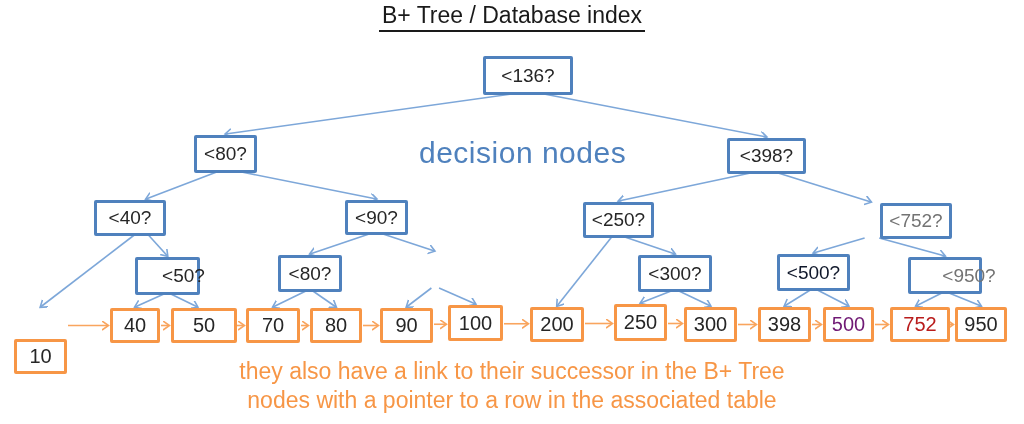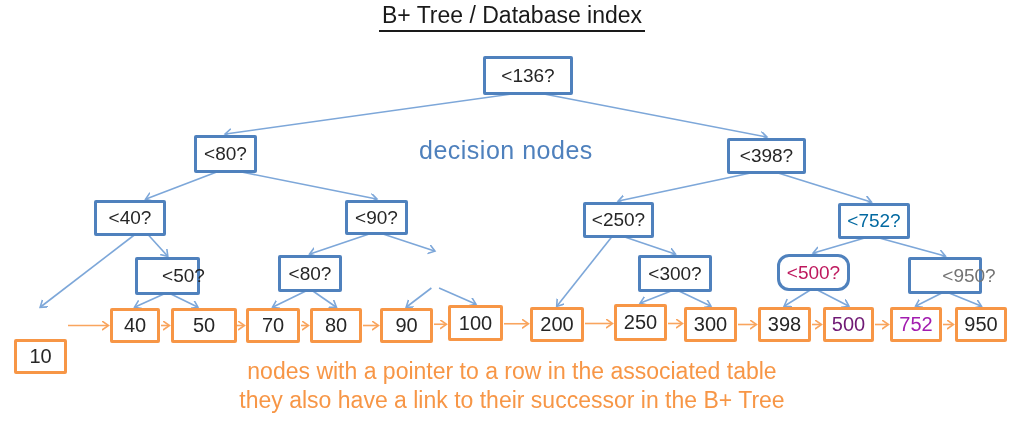--- a/index.html
+++ b/index.html
@@ -7,21 +7,21 @@
     position:relative;width:1024px;height:424px;background:#ffffff;
     font-family:"Liberation Sans",sans-serif;overflow:hidden;
   }
   #edge-layer{position:absolute;left:0;top:0;z-index:0;pointer-events:none;}
   .page-title{
     position:absolute;top:2px;left:0;width:100%;text-align:center;
     font-size:23px;color:#1a1a1a;z-index:2;
   }
   .page-title span{display:inline-block;border-bottom:2px solid #1a1a1a;padding:0 3px 1px 3px;}
   .decision-label{
-    position:absolute;left:419px;top:136px;font-size:25px;color:#4f81bd;z-index:2;
+    position:absolute;left:419px;top:136px;font-size:30px;color:#4f81bd;z-index:2;
     letter-spacing:0.5px;
   }
   .dnode,.lnode{
     position:absolute;background:#ffffff;box-sizing:border-box;z-index:1;
     display:flex;align-items:center;justify-content:center;
     color:#262626;border-radius:2px;
   }
   .dnode{border:3px solid #4f81bd;font-size:19px;text-align:center;}
   .lnode{border:3px solid #f79646;font-size:20px;}
   .footer{
@@ -89,40 +89,40 @@
   </div>
 
   <div class="decision-label" style="color: rgb(79, 129, 189);">decision nodes</div>
 
   <div class="dnode" style="left: 483px; top: 56px; width: 90px; height: 39px; border-color: rgb(79, 129, 189); color: rgb(38, 38, 38);">&lt;136?</div>
   <div class="dnode" style="left: 194px; top: 135px; width: 63px; height: 38px; border-color: rgb(79, 129, 189); color: rgb(38, 38, 38);">&lt;80?</div>
   <div class="dnode" style="left: 727px; top: 138px; width: 79px; height: 36px; border-color: rgb(79, 129, 189); color: rgb(38, 38, 38);">&lt;398?</div>
   <div class="dnode" style="left: 94px; top: 200px; width: 72px; height: 36px; border-color: rgb(79, 129, 189); color: rgb(38, 38, 38);">&lt;40?</div>
   <div class="dnode" style="left: 345px; top: 200px; width: 63px; height: 35px; border-color: rgb(79, 129, 189); color: rgb(38, 38, 38);">&lt;90?</div>
   <div class="dnode" style="left: 583px; top: 202px; width: 71px; height: 36px; border-color: rgb(79, 129, 189); color: rgb(38, 38, 38);">&lt;250?</div>
-  <div class="dnode" style="left: 838px; top: 203px; width: 72px; height: 36px; border-color: rgb(79, 129, 189); color: #0369a1;">&lt;752?</div>
+  <div class="dnode" style="left: 880px; top: 203px; width: 72px; height: 36px; border-color: rgb(79, 129, 189); color: #737373;">&lt;752?</div>
   <div class="dnode" style="left: 135px; top: 257px; width: 65px; height: 38px; border-color: rgb(79, 129, 189); color: rgb(38, 38, 38); padding-left: 32px;">&lt;50?</div>
   <div class="dnode" style="left: 278px; top: 255px; width: 64px; height: 37px; border-color: rgb(79, 129, 189); color: rgb(38, 38, 38);">&lt;80?</div>
   <div class="dnode" style="left: 638px; top: 255px; width: 74px; height: 37px; border-color: rgb(79, 129, 189); color: rgb(38, 38, 38);">&lt;300?</div>
-  <div class="dnode" style="left: 777px; top: 254px; width: 73px; height: 37px; border-color: rgb(79, 129, 189); color: #be185d; border-radius: 12px;">&lt;500?</div>
+  <div class="dnode" style="left: 777px; top: 254px; width: 73px; height: 37px; border-color: rgb(79, 129, 189); color: #0f172a;">&lt;500?</div>
   <div class="dnode" style="left: 908px; top: 257px; width: 74px; height: 37px; border-color: rgb(79, 129, 189); color: #737373; padding-left: 48px;">&lt;950?</div>
 
   <div class="lnode" style="left: 14px; top: 308px; width: 53px; height: 35px; border-color: rgb(247, 150, 70); color: rgb(38, 38, 38); margin-top: 31px;">10</div>
   <div class="lnode" style="left: 110px; top: 308px; width: 50px; height: 35px; border-color: rgb(247, 150, 70); color: rgb(38, 38, 38);">40</div>
   <div class="lnode" style="left: 171px; top: 308px; width: 66px; height: 35px; border-color: rgb(247, 150, 70); color: rgb(38, 38, 38);">50</div>
   <div class="lnode" style="left: 246px; top: 308px; width: 54px; height: 35px; border-color: rgb(247, 150, 70); color: rgb(38, 38, 38);">70</div>
   <div class="lnode" style="left: 310px; top: 308px; width: 52px; height: 35px; border-color: rgb(247, 150, 70); color: rgb(38, 38, 38);">80</div>
   <div class="lnode" style="left: 380px; top: 308px; width: 53px; height: 35px; border-color: rgb(247, 150, 70); color: rgb(38, 38, 38);">90</div>
   <div class="lnode" style="left: 448px; top: 305px; width: 55px; height: 36px; border-color: rgb(247, 150, 70); color: rgb(38, 38, 38);">100</div>
   <div class="lnode" style="left: 530px; top: 307px; width: 54px; height: 35px; border-color: rgb(247, 150, 70); color: rgb(38, 38, 38);">200</div>
   <div class="lnode" style="left: 614px; top: 304px; width: 53px; height: 37px; border-color: rgb(247, 150, 70); color: rgb(38, 38, 38);">250</div>
   <div class="lnode" style="left: 684px; top: 307px; width: 53px; height: 35px; border-color: rgb(247, 150, 70); color: rgb(38, 38, 38);">300</div>
   <div class="lnode" style="left: 758px; top: 307px; width: 53px; height: 35px; border-color: rgb(247, 150, 70); color: rgb(38, 38, 38);">398</div>
   <div class="lnode" style="left: 823px; top: 307px; width: 51px; height: 35px; border-color: rgb(247, 150, 70); color: #701a75;">500</div>
-  <div class="lnode" style="left: 890px; top: 307px; width: 52px; height: 35px; border-color: rgb(247, 150, 70); color: #a21caf;">752</div>
+  <div class="lnode" style="left: 890px; top: 307px; width: 60px; height: 35px; border-color: rgb(247, 150, 70); color: #b91c1c;">752</div>
   <div class="lnode" style="left: 955px; top: 307px; width: 52px; height: 35px; border-color: rgb(247, 150, 70); color: rgb(38, 38, 38);">950</div>
 
   <div class="footer" style="color: rgb(247, 150, 70);">
+    <div>they also have a link to their successor in the B+ Tree</div>
     <div>nodes with a pointer to a row in the associated table</div>
-    <div>they also have a link to their successor in the B+ Tree</div>
   </div>
 
 </div>
 
 </body></html>

